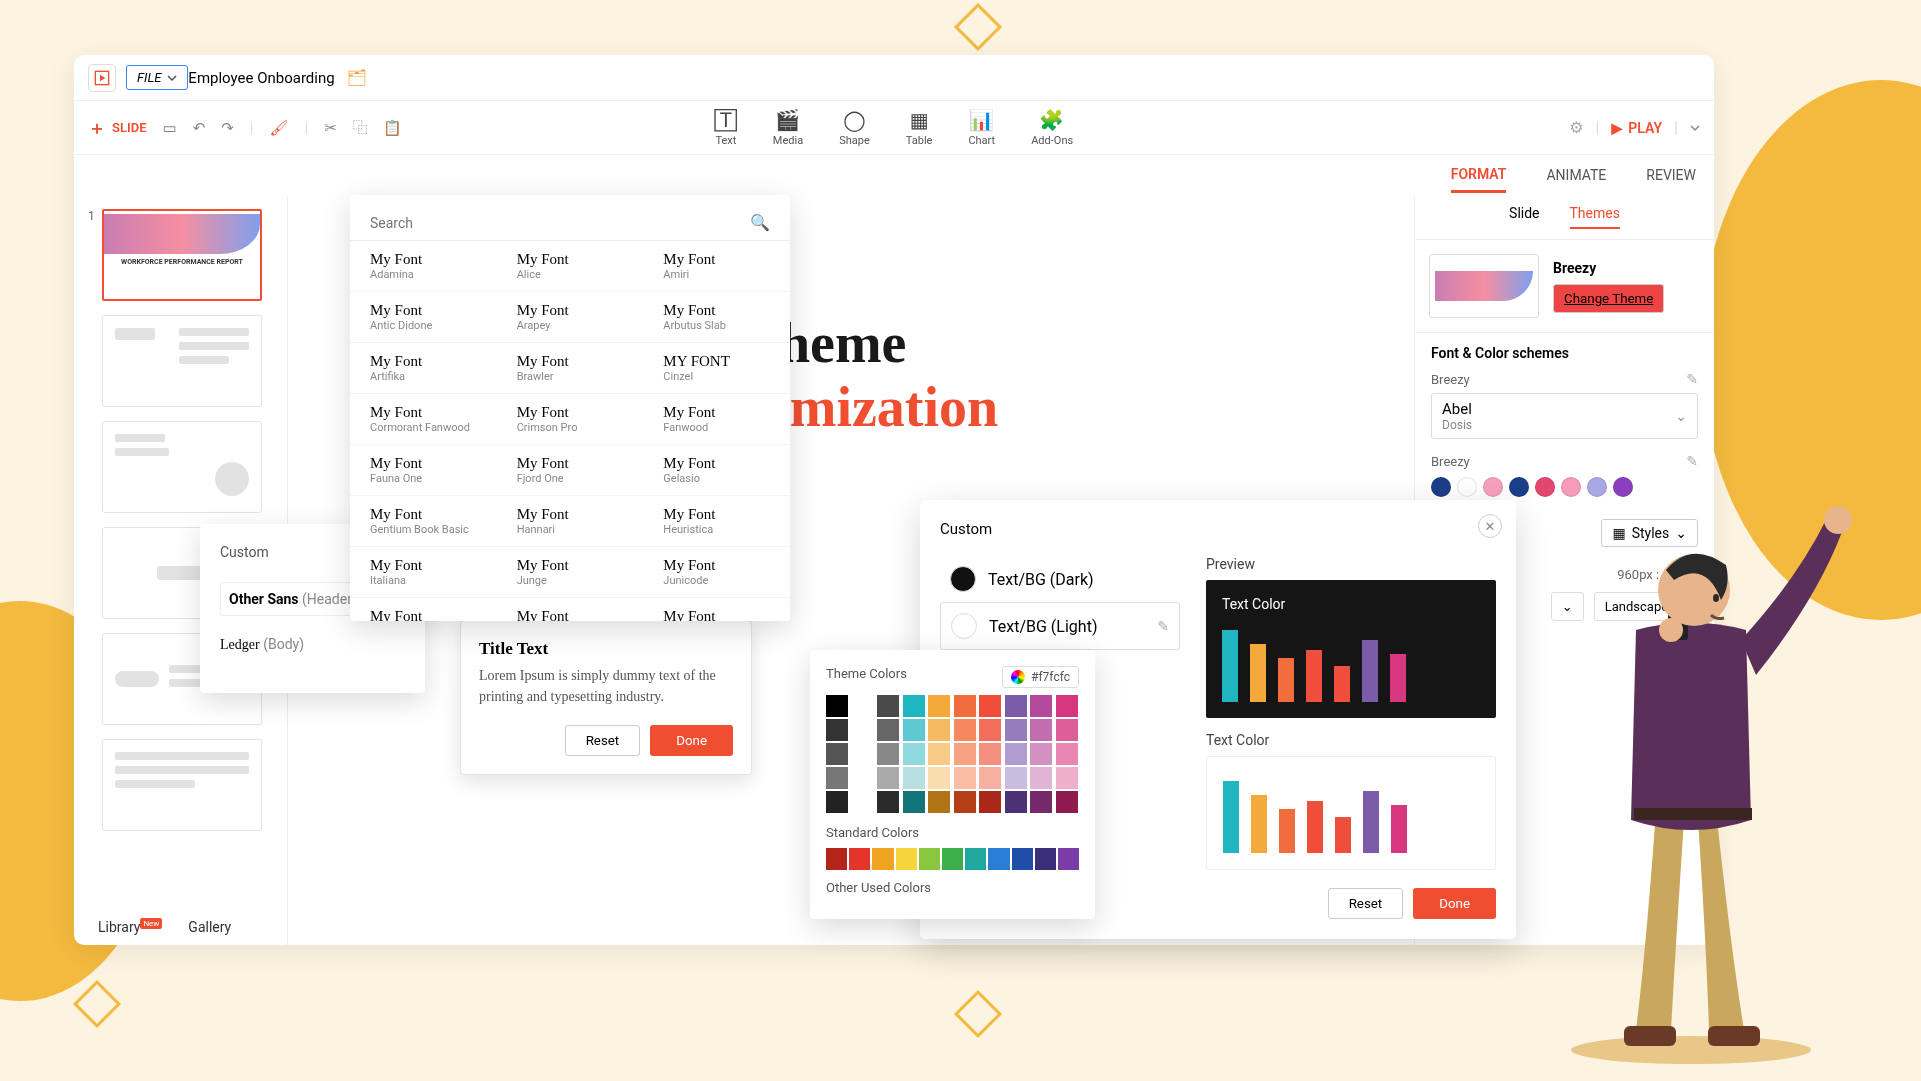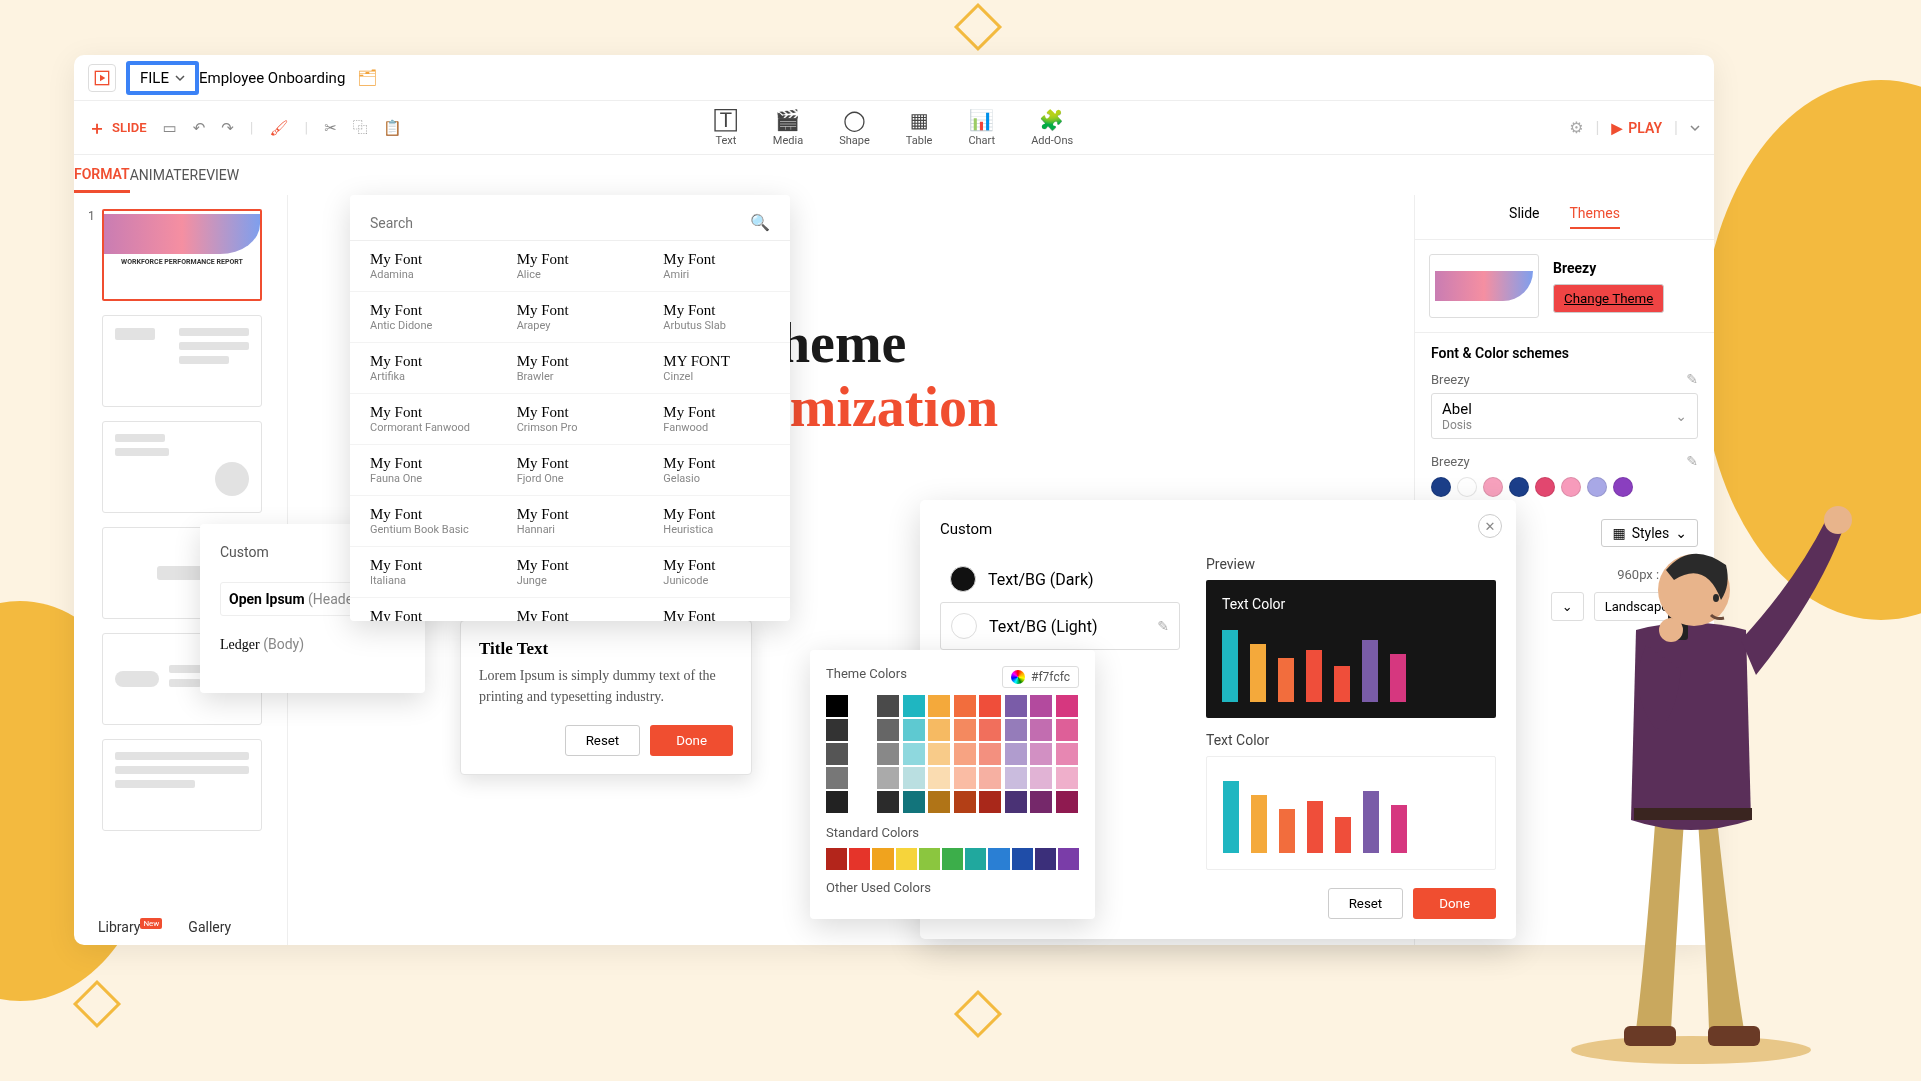--- a/index.html
+++ b/index.html
@@ -8,35 +8,35 @@
 .bg-circle-left { position:absolute; left:-120px; bottom:80px; width:280px; height:400px; background:#f3ba3f; border-radius:50%; }
 .diamond { position:absolute; width:34px; height:34px; border:3px solid #f3ba3f; transform:rotate(45deg); }
 .d1 { top:10px; left:50%; }
 .d2 { bottom:50px; left:50%; }
 .d3 { top:380px; right:240px;}
 .d4 { bottom:60px; left:80px; }
 .app-window { position:absolute; left:74px; top:55px; width:1640px; height:890px; background:#fff; border-radius:10px; box-shadow:0 6px 30px rgba(0,0,0,.08); overflow:hidden;}
 .topbar { height:46px; display:flex; align-items:center; padding:0 14px; border-bottom:1px solid #eee; }
 .topbar .logo { width:28px; height:28px; border:1px solid #ddd; border-radius:4px; display:flex; align-items:center; justify-content:center; margin-right:10px; }
 .topbar .logo svg { width:16px; height:16px; }
-.file-btn { border:4px solid #3b82f6; border-radius:3px; padding:4px 10px; font-size:15px; display:flex; align-items:center; gap:6px; cursor:pointer; }
+.file-btn { border:1px solid #3b82f6; border-radius:3px; padding:4px 10px; font-size:13px; display:flex; align-items:center; gap:6px; cursor:pointer;font-style:italic; }
 .doc-title { font-size:15px; }
 .folder-icon { margin-left:12px; color:#f2a33b; }
 .topbar-right { margin-left:auto; display:flex; align-items:center; gap:14px; font-size:13px; color:#888; }
 .share-btn { border:1px solid #ccc; border-radius:3px; padding:5px 10px; font-size:13px; display:flex; align-items:center; gap:6px; }
 .avatar { width:28px; height:28px; border-radius:50%; background:linear-gradient(135deg,#8a5a44,#c89878); }
 .ribbon { height:54px; display:flex; align-items:center; padding:0 14px; border-bottom:1px solid #eee; }
 .slide-btn { color:#f04e30; font-size:13px; font-weight:600; display:flex; align-items:center; gap:6px; }
 .ribbon-icon { color:#888; margin-left:16px; font-size:15px; cursor:pointer; }
 .ribbon-center { position:absolute; left:50%; transform:translateX(-50%); display:flex; gap:36px; }
 .ribbon-center .rc-item { text-align:center; font-size:11px; color:#555; cursor:pointer; }
 .ribbon-center .rc-item .ic { font-size:20px; display:block; margin-bottom:2px; color:#444; }
 .ribbon-right { margin-left:auto; display:flex; align-items:center; gap:12px; }
 .play-btn { color:#f04e30; font-weight:600; font-size:14px; display:flex; align-items:center; gap:6px; }
-.tabs-row { height:40px; display:flex; align-items:center; padding-right:18px; font-size:14px; }
+.tabs-row { height:40px; display:flex; align-items:center; justify-content:flex-end; padding-right:18px; gap:40px; font-size:14px; }
 .tabs-row .tab { color:#555; cursor:pointer; padding:8px 0;}
 .tabs-row .tab.active { color:#f04e30; font-weight:600; border-bottom:3px solid #f04e30;}
 .body-area { position:relative; height:calc(100% - 140px); }
 .thumb-col { position:absolute; left:0; top:0; width:214px; height:100%; border-right:1px solid #eee; padding:14px 10px;}
 .thumb-col .thumb { width:160px; height:92px; border:2px solid #f04e30; border-radius:2px; background:#fff; display:flex; align-items:center; justify-content:center; flex-direction:column; position:relative; }
 .thumb .wave { width:100%; height:40px; background:linear-gradient(90deg,#b24592,#f15f79,#4776e6); opacity:.7; border-radius:0 0 40px 0 / 0 0 30px 0; margin-top:-30px;}
 .thumb .tt { font-size:7px; text-align:center; font-weight:700; color:#333; margin-top:4px; }
 .thumb-num { position:absolute; left:-14px; top:0; font-size:12px; color:#666;}
 .layout-placeholder { width:160px; height:92px; border:1px solid #e3e3e3; border-radius:3px; margin:14px 0 0 18px; padding:12px; }
 .ph-line { height:8px; background:#e2e2e2; border-radius:2px; margin-bottom:6px; }
@@ -414,21 +414,21 @@
       <div class="font-item">
         <div class="display">My Font</div>
         <div class="name"></div>
       </div>
     </div>
 </div>
 
 <div class="custom-font-panel">
   <h4>Custom</h4>
   <div class="cfp-row" style="border:1px solid #eee; padding:8px; border-radius:3px;">
-    <span><b>Open Ipsum</b> <span class="tag">(Header)</span></span>
+    <span><b>Other Sans</b> <span class="tag">(Header)</span></span>
     <span class="pencil">✎</span>
   </div>
   <div class="cfp-row">
     <span><span style="font-family:Georgia,serif;">Ledger</span> <span class="tag">(Body)</span></span>
   </div>
 </div>
 
 <div class="title-prev">
   <h3>Title Text</h3>
   <p>Lorem Ipsum is simply dummy text of the printing and typesetting industry.</p>

